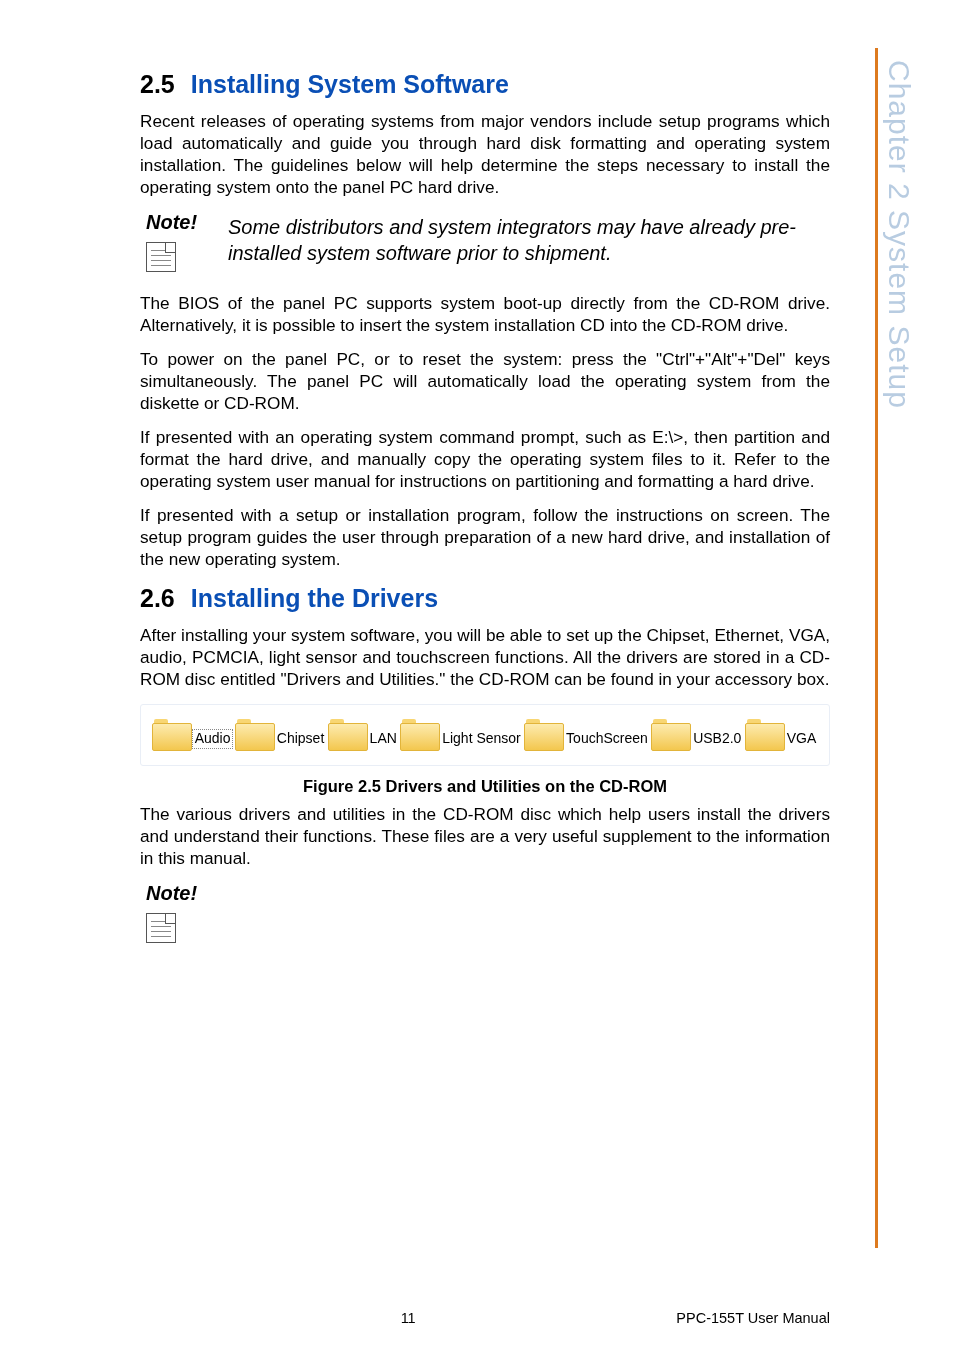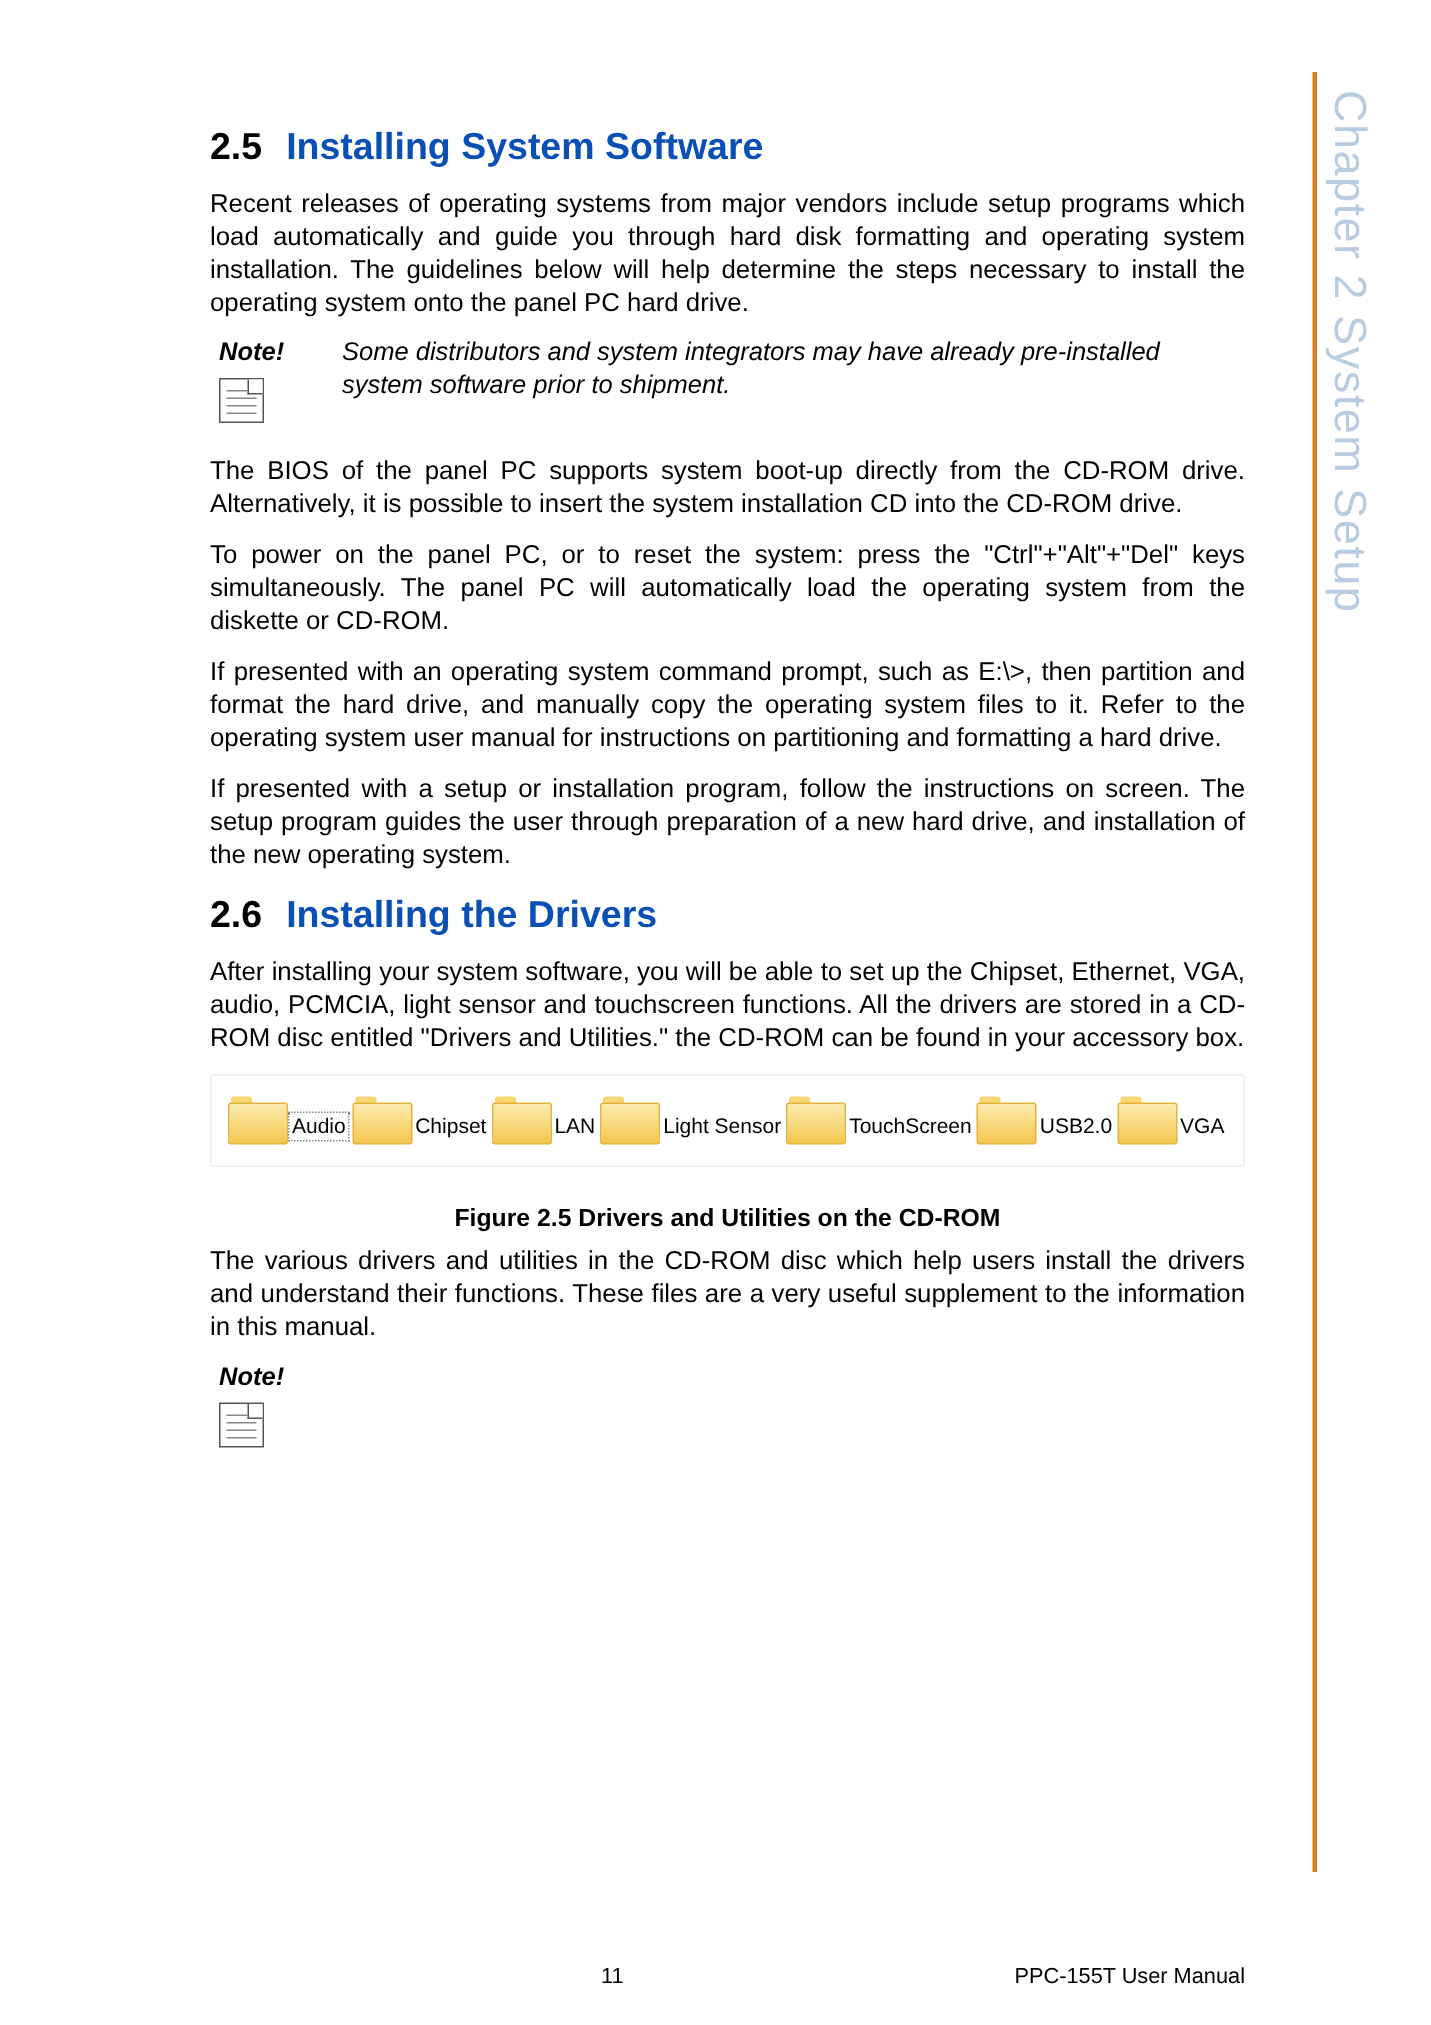--- a/index.html
+++ b/index.html
@@ -2,32 +2,32 @@
 <html><head>
 <meta charset="utf-8">
 <style>
   * { margin: 0; padding: 0; box-sizing: border-box; }
   html, body { width: 954px; height: 1350px; background: #fff; font-family: Arial, Helvetica, sans-serif; color: #000; }
   .page { position: relative; width: 954px; height: 1350px; padding: 68px 90px 40px 140px; }
   .side-rule { position: absolute; top: 48px; right: 76px; width: 3px; height: 1200px; background: #DD7A1F; }
   .side-text { position: absolute; top: 60px; right: 26px; width: 46px; height: 560px; }
   .side-text span { writing-mode: vertical-rl; font-size: 30px; color: #B8CCE1; font-family: Arial, sans-serif; letter-spacing: 1px; }
   .content { width: 690px; text-align: justify; font-size: 17.2px; line-height: 1.28; }
-  h2 { font-size: 25px; font-weight: bold; margin-bottom: 10px; margin-top: 14px; }
+  h2 { font-size: 25px; font-weight: bold; margin-bottom: 10px; }
   h2 .num { color: #000; }
   h2 .title { color: #0A4FB5; margin-left: 16px; }
   p.body { margin-bottom: 12px; }
-  .note-block { display: flex; gap: 14px; margin: 10px 0 20px 6px; font-style: italic; font-size: 17px; line-height: 1.28; }
+  .note-block { display: flex; gap: 14px; margin: 10px 0 20px 6px; font-style: italic; font-size: 20px; line-height: 1.28; align-items: center; }
   .note-left { width: 68px; flex-shrink: 0; }
   .note-left .label { font-weight: bold; font-style: italic; display:block; margin-bottom: 6px; }
   .note-icon { width: 30px; height: 30px; border: 1px solid #555; background: #fff; position: relative; margin-top:2px; }
   .note-icon::before { content:""; position:absolute; top:3px; left:4px; right:4px; bottom:3px; background: linear-gradient(#888 0 0) 0 4px/100% 1px no-repeat, linear-gradient(#888 0 0) 0 9px/100% 1px no-repeat, linear-gradient(#888 0 0) 0 14px/100% 1px no-repeat, linear-gradient(#888 0 0) 0 19px/100% 1px no-repeat; }
   .note-icon::after { content:""; position:absolute; top:0; right:0; width:9px; height:9px; background:#fff; border-left:1px solid #555; border-bottom:1px solid #555; }
   .note-text { flex: 1; text-align: left;}
-  .figure-caption { text-align: center; font-weight: bold; font-size: 16.5px; margin: 24px 0 6px 0; }
+  .figure-caption { text-align: center; font-weight: bold; font-size: 16.5px; margin: 10px 0 6px 0; }
   .folders { border:1px solid #E9EEF6; border-radius:3px; padding: 14px 10px 6px 10px; margin: 14px 0 8px 0; display:flex; justify-content: space-around; align-items: flex-end; background:#fff;}
   .folder { display:flex; flex-direction:row; align-items:center; font-family: Tahoma, Arial, sans-serif; font-size:14px; color:#000; }
   .folder-icon { width:40px; height:32px; position:relative; margin-bottom:8px; }
   .folder-icon::before { content:""; position:absolute; top:0; left:2px; width:14px; height:6px; background:#F8D673; border-radius:2px 2px 0 0; }
   .folder-icon::after { content:""; position:absolute; top:4px; left:0; right:0; bottom:0; background:linear-gradient(#FDEBAF,#F3C74E); border-radius:2px; border:1px solid #E2B43A; }
   .folder.sel .label { border:1px dotted #888; padding:0 2px; }
   .folder .label { padding:1px 2px; }
   .footer { position:absolute; bottom:24px; left:140px; width:690px; display:flex; justify-content:space-between; font-size:14.5px; }
 </style>
 </head>

